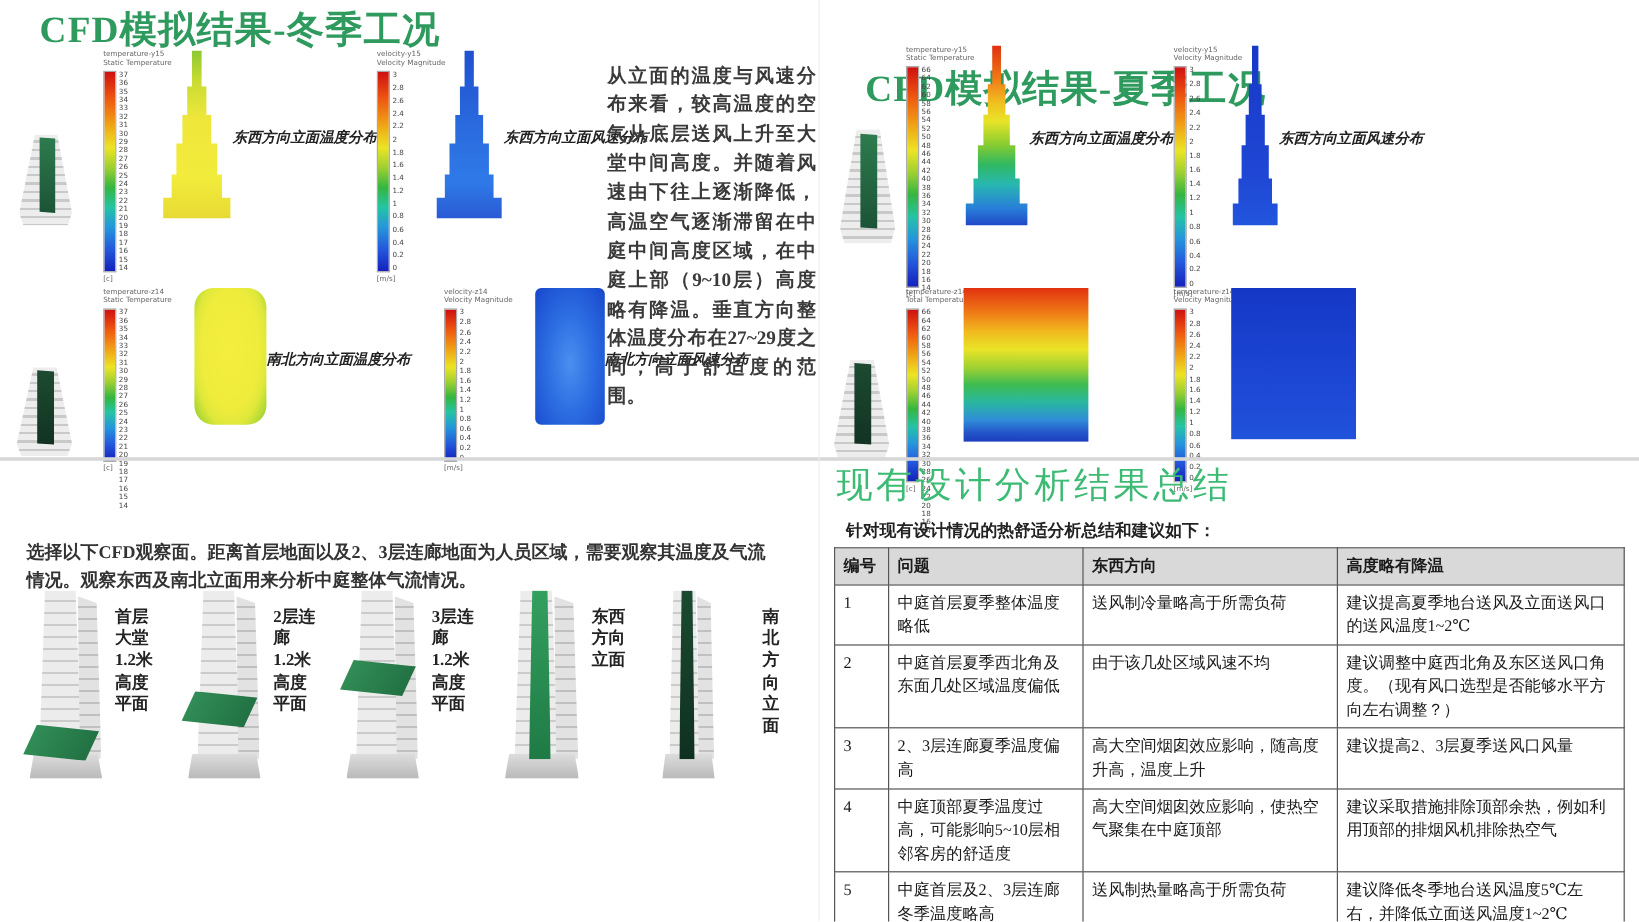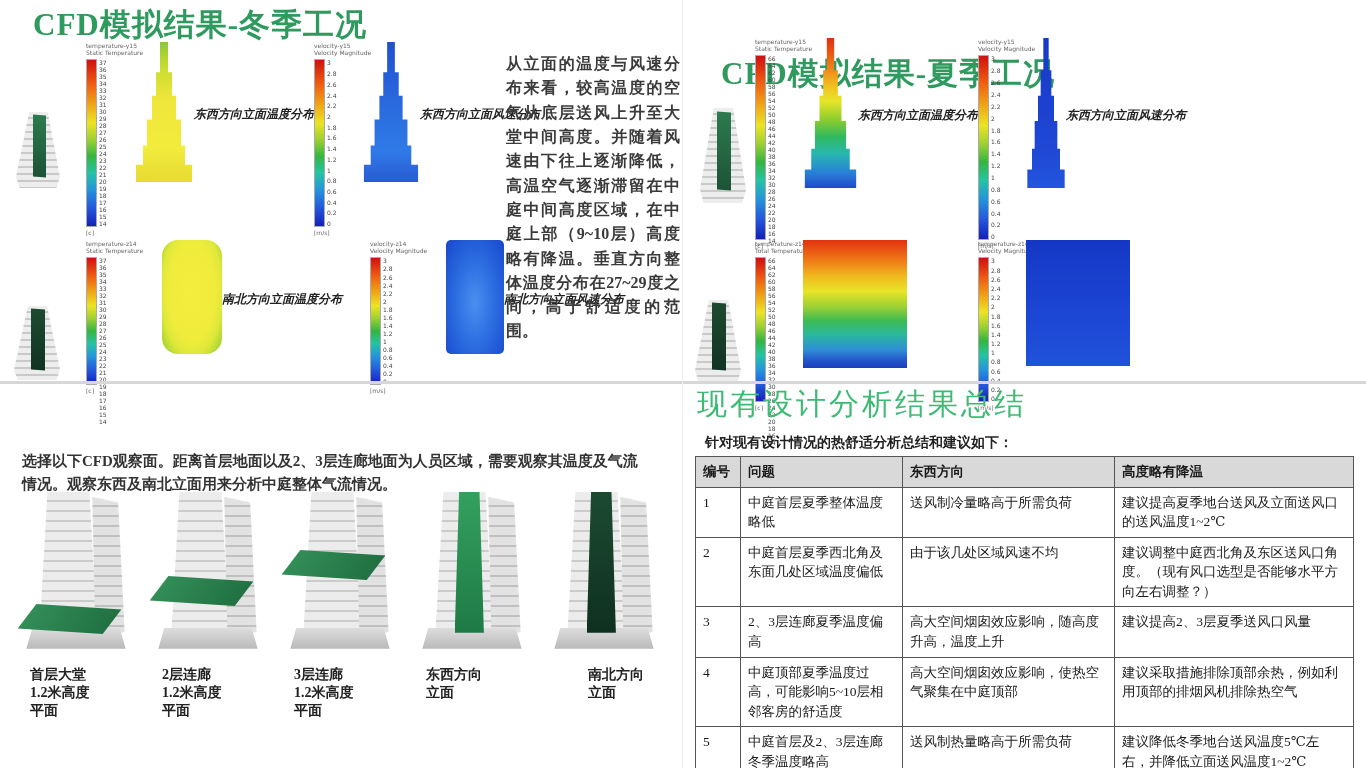--- a/index.html
+++ b/index.html
@@ -65,21 +65,21 @@
     clip-path:polygon(30% 0,72% 0,100% 86%,92% 100%,8% 100%,0 86%);
     background:repeating-linear-gradient(to bottom,#ededed 0 5px,#c9c9c9 5px 7px); }
   .mb-plane { position:absolute; left:38%; top:4%; width:30%; height:82%;
     background:linear-gradient(180deg,#2d7b4e,#1c5336); transform:skewY(4deg); }
   .mb-plane.dark { background:linear-gradient(180deg,#1d4a31,#123323); }
 
   
   .observe-text { position:absolute; left:22px; top:66px; width:630px;
     font-size:15px; font-weight:bold; color:#333; line-height:1.5; }
   .plane-cards { position:absolute; left:22px; top:108px; display:flex; gap:22px; }
-  .plane-card { width:110px; display:flex; flex-direction:column; }
+  .plane-card { width:110px; display:flex; flex-direction:row;justify-content:center; }
   .tower { position:relative; width:108px; height:160px; }
   .tw-main { position:absolute; left:16%; top:0; width:54%; height:90%;
     clip-path:polygon(14% 0,86% 0,100% 100%,0 100%);
     background:repeating-linear-gradient(to bottom,#ececec 0 8px,#cbcbcb 8px 10px); }
   .tw-wing { position:absolute; right:5%; top:3%; width:30%; height:88%;
     clip-path:polygon(0 0,80% 4%,100% 96%,10% 100%);
     background:repeating-linear-gradient(to bottom,#e2e2e2 0 8px,#c0c0c0 8px 10px); }
   .tw-base { position:absolute; bottom:2%; left:4%; width:92%; height:13%;
     clip-path:polygon(6% 0,94% 0,100% 100%,0 100%);
     background:linear-gradient(#dddddd,#b9b9b9); }

